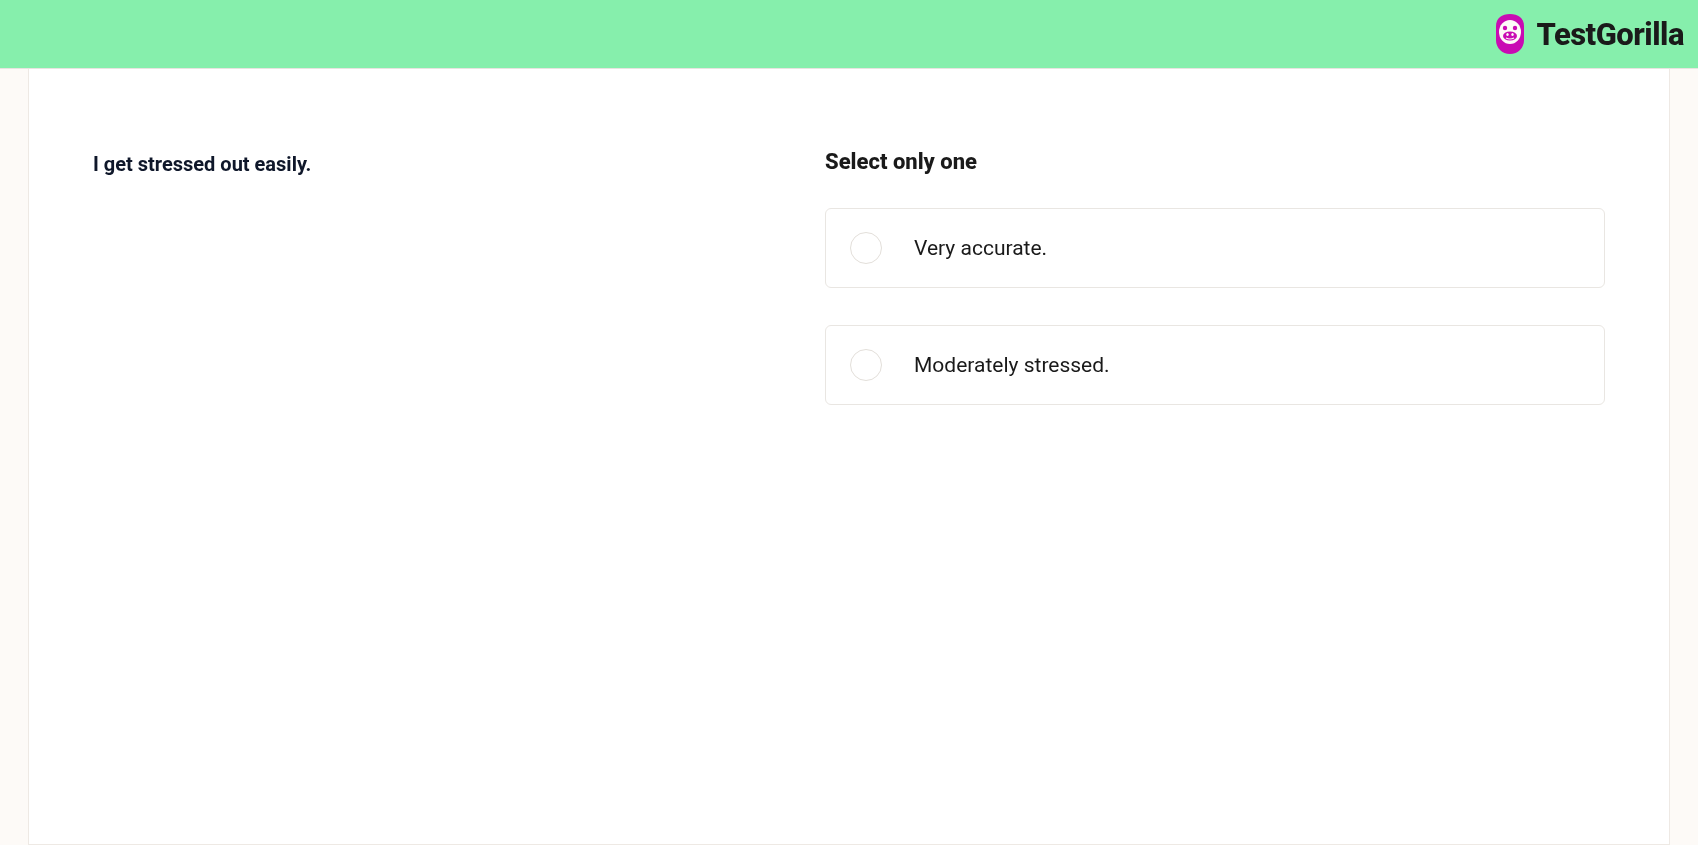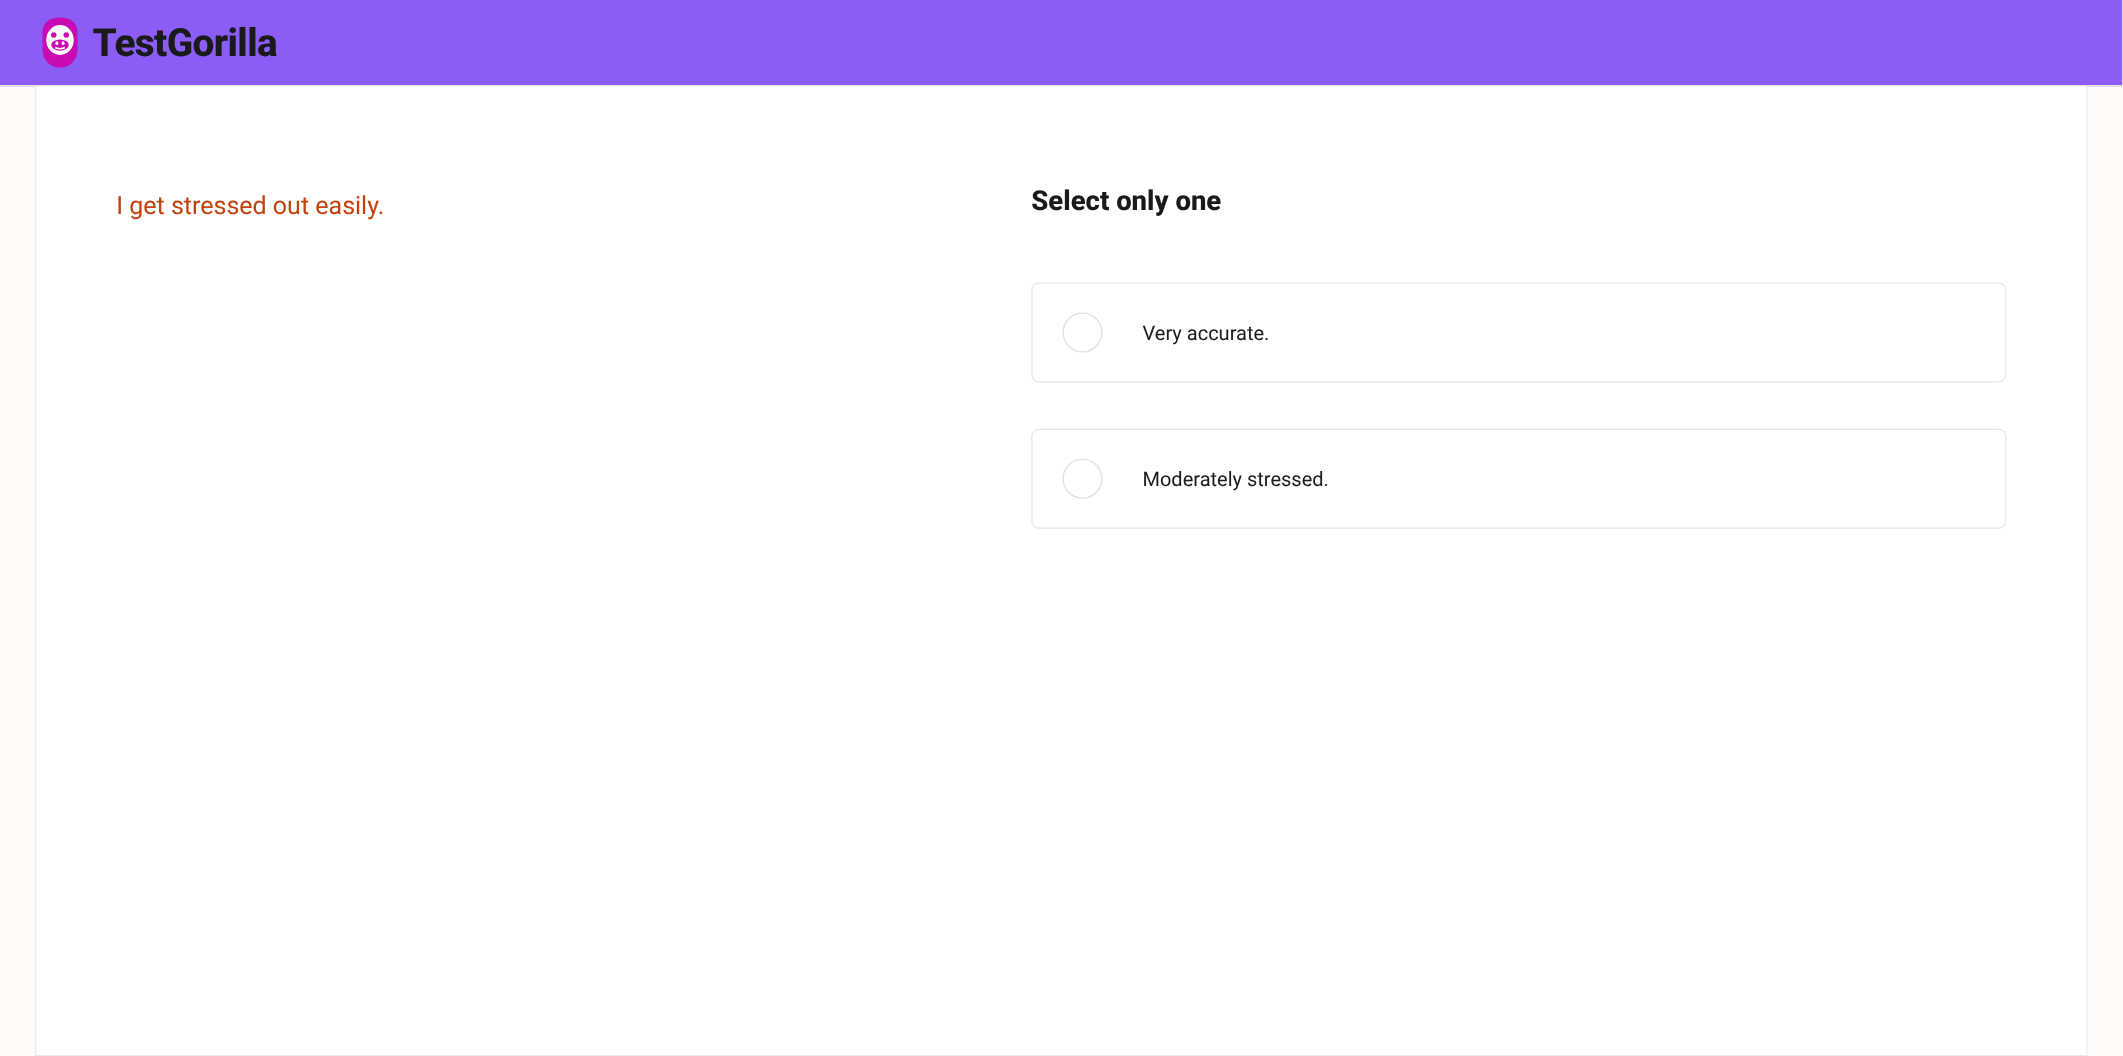--- a/index.html
+++ b/index.html
@@ -9,25 +9,25 @@
     }
     body {
       font-family: -apple-system, BlinkMacSystemFont, "Segoe UI", Roboto, Helvetica, Arial, sans-serif;
       background: #fdfaf7;
       width: 1698px;
       height: 845px;
       overflow: hidden;
     }
     .header {
       height: 69px;
-      background: #8b5cf6;
+      background: #86efac;
       border-bottom: 1px solid #e8e4e0;
       display: flex;
       align-items: center;
-      justify-content: space-between;
+      justify-content: flex-end;
       padding: 0 14px 0 30px;
     }
     .logo-wrap {
       display: flex;
       align-items: center;
       gap: 8px;
     }
     .logo-icon svg {
       display: block;
     }
@@ -64,32 +64,32 @@
       border-radius: 0;
       min-height: 776px;
       display: flex;
       padding: 80px 64px 40px 64px;
     }
     .left-col {
       flex: 0 0 732px;
     }
     .prompt {
       font-size: 20px;
-      color: #c2410c;
-      font-weight: 400;
+      color: #0f172a;
+      font-weight: 700;
       line-height: 1.5;
     }
     .right-col {
       flex: 1;
     }
     .instruction {
       font-size: 22px;
       font-weight: 800;
       color: #1a1a1a;
-      margin-bottom: 52px;
+      margin-bottom: 34px;
     }
     .option {
       border: 1px solid #e9e6e2;
       border-radius: 6px;
       background: #ffffff;
       height: 80px;
       display: flex;
       align-items: center;
       padding: 0 24px;
       margin-bottom: 37px;
@@ -98,21 +98,21 @@
     .radio-circle {
       width: 32px;
       height: 32px;
       border: 1px solid #e3dfda;
       border-radius: 50%;
       background: #ffffff;
       flex-shrink: 0;
       margin-right: 32px;
     }
     .option-label {
-      font-size: 16px;
+      font-size: 21px;
       color: #1a1a1a;
       font-weight: 400;
     }
   </style>
 </head>
 <body>
 
 <div class="header">
   <div class="logo-wrap">
     <span class="logo-icon">

